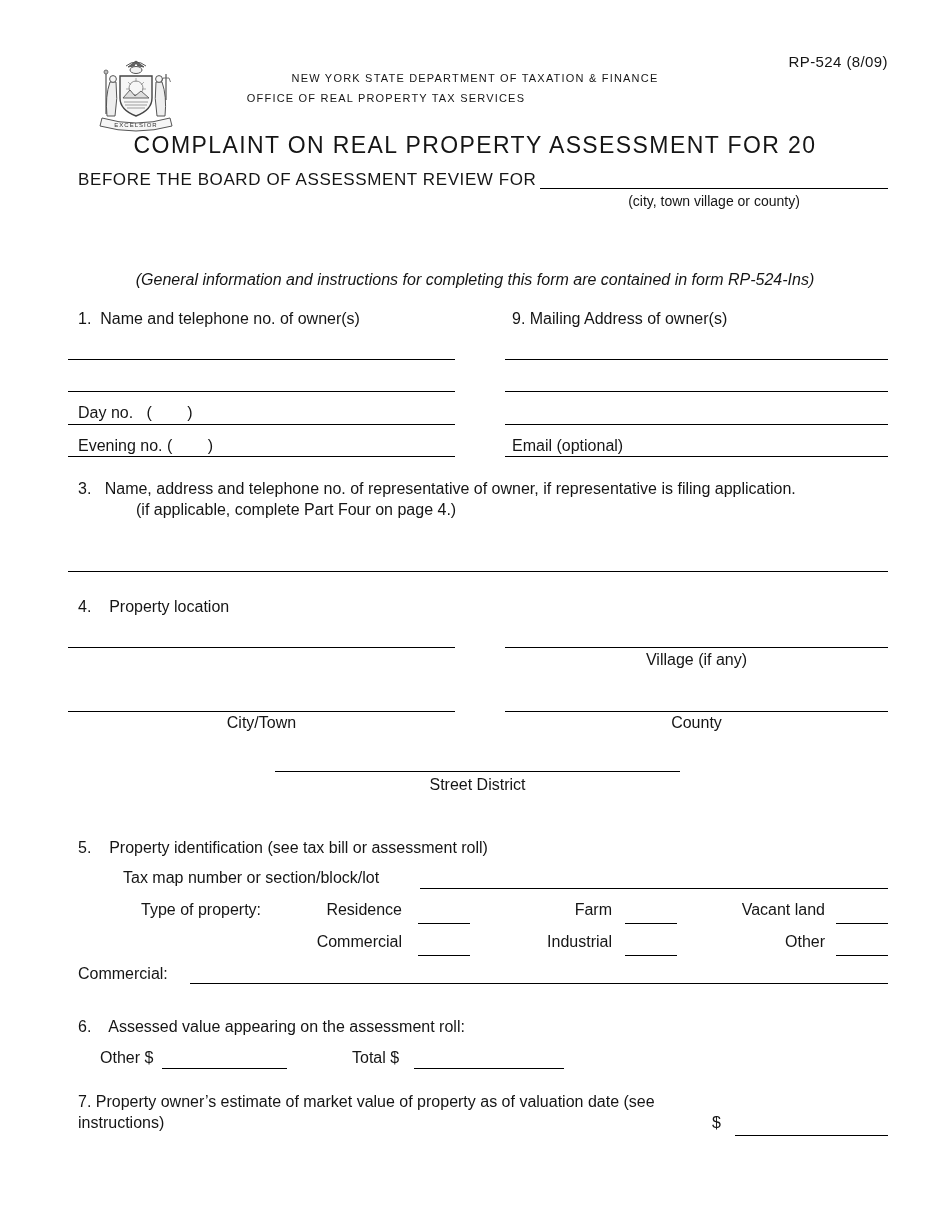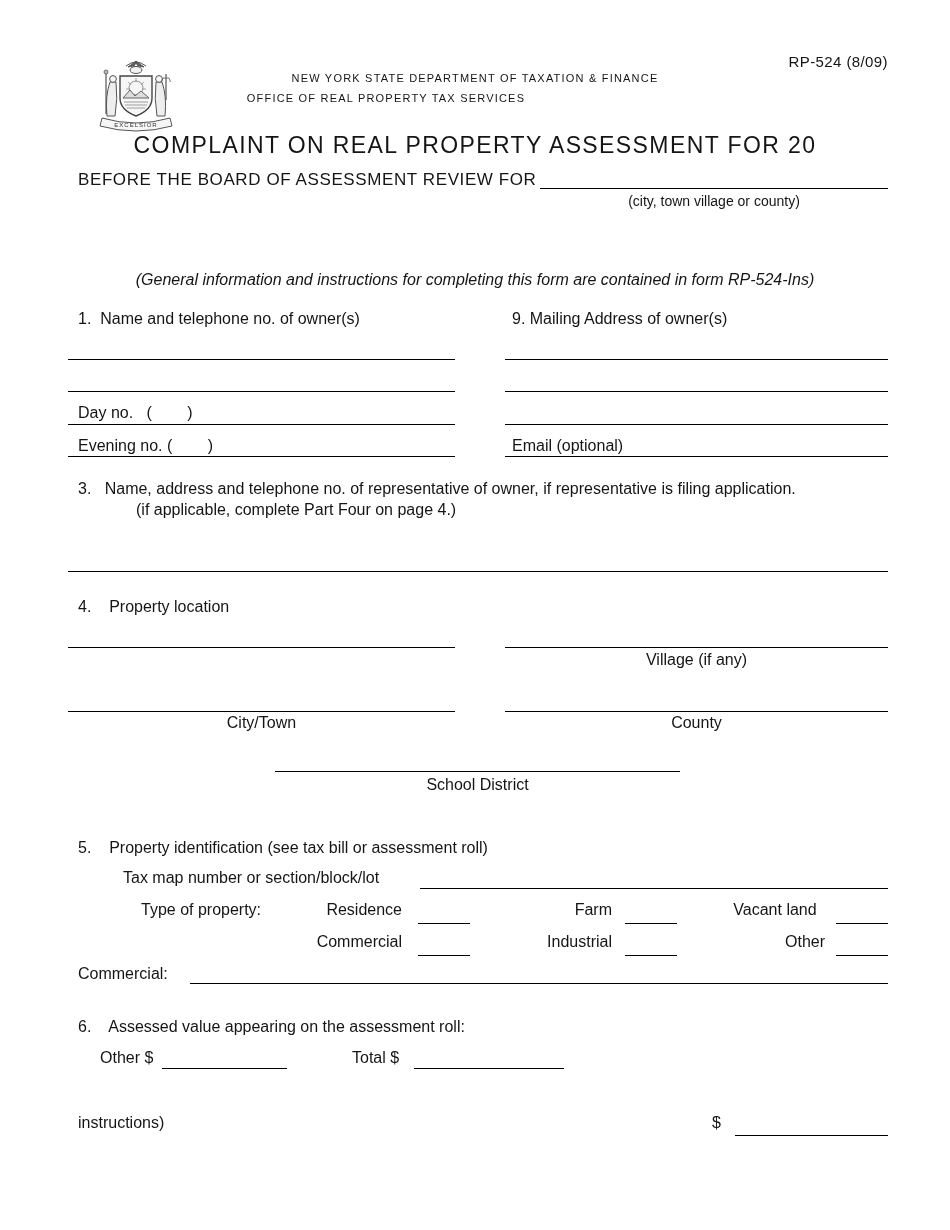--- a/index.html
+++ b/index.html
@@ -101,47 +101,48 @@
   <div class="rule" style="left:68px;  top:647px; width:387px;"></div>
   <div class="rule" style="left:505px; top:647px; width:383px;"></div>
   <div class="t center" style="left:505px; top:651px; width:383px;">Village (if any)</div>
 
   <div class="rule" style="left:68px;  top:711px; width:387px;"></div>
   <div class="rule" style="left:505px; top:711px; width:383px;"></div>
   <div class="t center" style="left:68px;  top:714px; width:387px;">City/Town</div>
   <div class="t center" style="left:505px; top:714px; width:383px;">County</div>
 
   <div class="rule" style="left:275px; top:771px; width:405px;"></div>
-  <div class="t center" style="left:275px; top:776px; width:405px;">School District</div>
+  <div class="t center" style="left:275px; top:776px; width:405px;">Street District</div>
 
   <div class="t" style="left:78px; top:839px;">5.    Property identification (see tax bill or assessment roll)</div>
   <div class="t" style="left:123px; top:869px;">Tax map number or section/block/lot</div>
   <div class="rule" style="left:420px; top:888px; width:468px;"></div>
 
   <div class="t" style="left:123px; top:901px;margin-left:18px;">Type of property:</div>
   <div class="t right" style="left:302px; top:901px; width:100px;">Residence</div>
   <div class="rule" style="left:418px; top:923px; width:52px;"></div>
   <div class="t right" style="left:532px; top:901px; width:80px;">Farm</div>
   <div class="rule" style="left:625px; top:923px; width:52px;"></div>
-  <div class="t right" style="left:725px; top:901px; width:100px;text-align:center;">Vacant land</div>
+  <div class="t right" style="left:725px; top:901px; width:100px;">Vacant land</div>
   <div class="rule" style="left:836px; top:923px; width:52px;"></div>
 
   <div class="t right" style="left:302px; top:933px; width:100px;">Commercial</div>
   <div class="rule" style="left:418px; top:955px; width:52px;"></div>
   <div class="t right" style="left:532px; top:933px; width:80px;">Industrial</div>
   <div class="rule" style="left:625px; top:955px; width:52px;"></div>
   <div class="t right" style="left:725px; top:933px; width:100px;">Other</div>
   <div class="rule" style="left:836px; top:955px; width:52px;"></div>
 
   <div class="t" style="left:78px; top:965px;">Commercial:</div>
   <div class="rule" style="left:190px; top:983px; width:698px;"></div>
 
   <div class="t" style="left:78px; top:1018px;">6.    Assessed value appearing on the assessment roll:</div>
   <div class="t" style="left:100px; top:1049px;">Other $</div>
   <div class="rule" style="left:162px; top:1068px; width:125px;"></div>
   <div class="t" style="left:352px; top:1049px;">Total $</div>
   <div class="rule" style="left:414px; top:1068px; width:150px;"></div>
 
+  <div class="t" style="left:78px; top:1093px;">7. Property owner’s estimate of market value of property as of valuation date (see</div>
   <div class="t" style="left:78px; top:1114px;">instructions)</div>
   <div class="t" style="left:712px; top:1114px;">$</div>
   <div class="rule" style="left:735px; top:1135px; width:153px;"></div>
 
 </div>
 
 </body></html>

